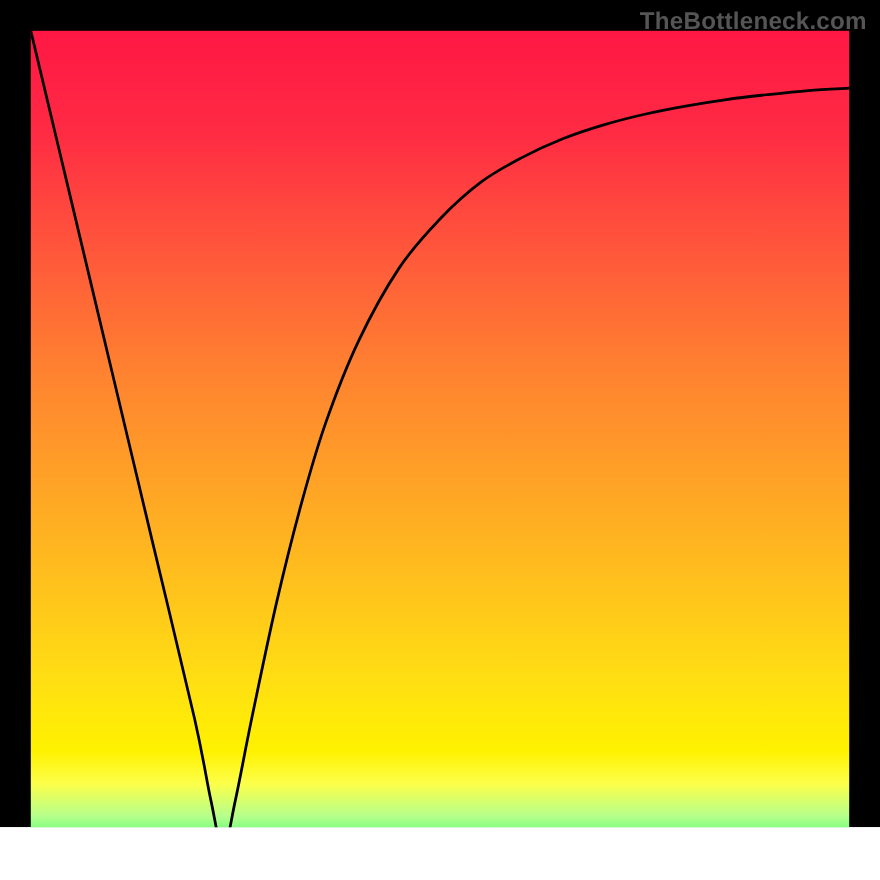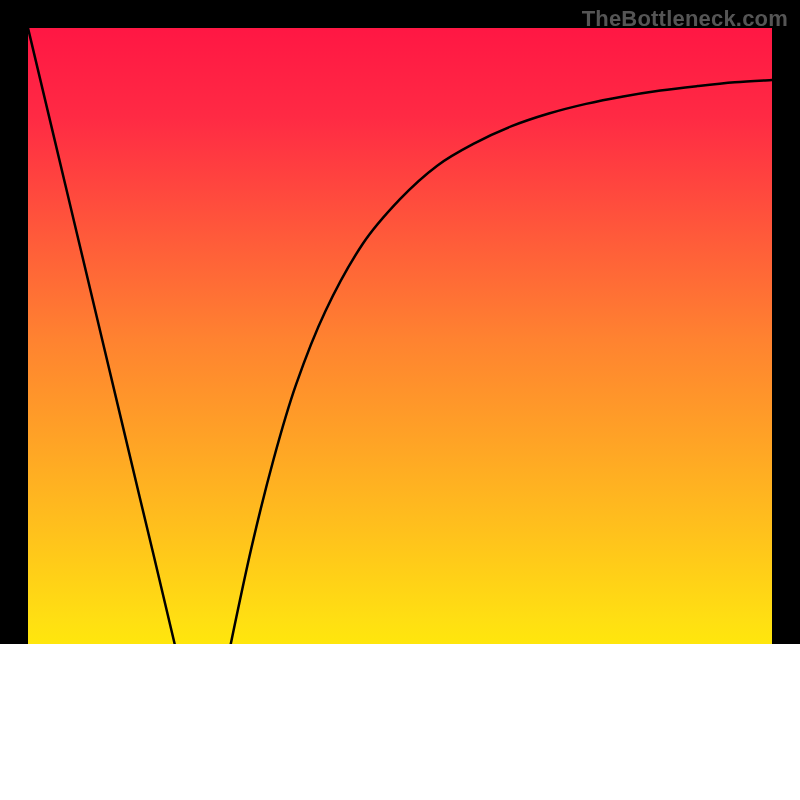--- a/index.html
+++ b/index.html
@@ -1,19 +1,19 @@
 <!DOCTYPE html>
 <html><head>
 <meta charset="utf-8">
 <style>
   * { margin: 0; padding: 0; box-sizing: border-box; }
   body { background: #fff; }
   .frame {
     width: 800px;
-    height: 644px;
+    height: 752px;
     background: #000;
     position: relative;
   }
   .plot-area {
     position: absolute;
     left: 28px;
     top: 28px;
     width: 744px;
     height: 744px;
     background: linear-gradient(to bottom,

